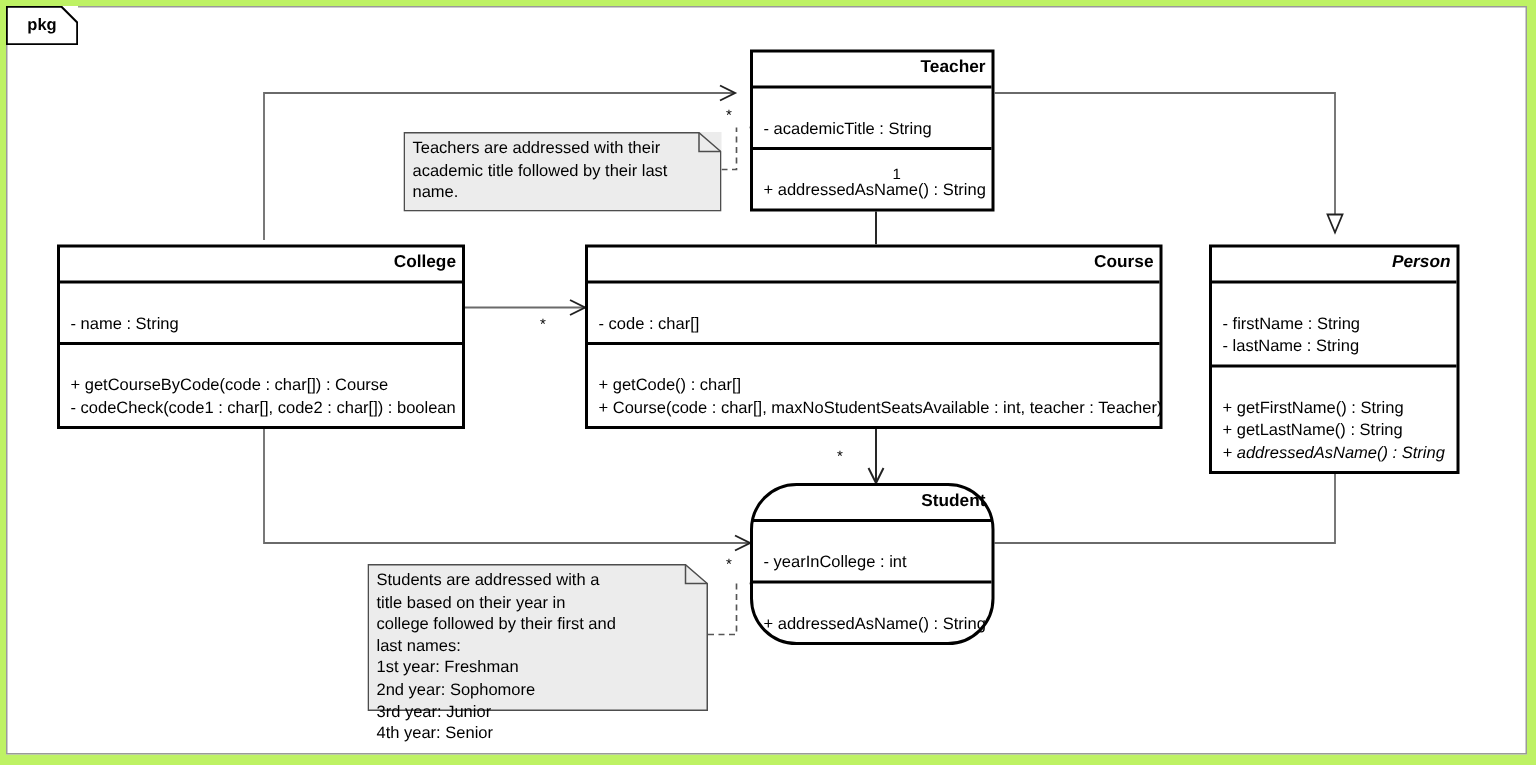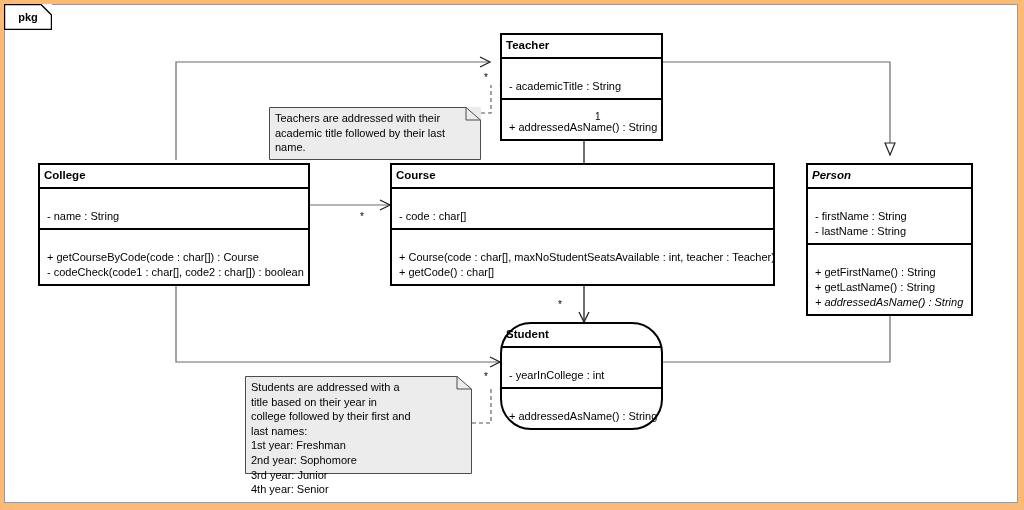--- a/index.html
+++ b/index.html
@@ -1,31 +1,31 @@
 <!DOCTYPE html>
 <html><head>
 <meta charset="utf-8">
 <style>
   html,body{margin:0;padding:0;background:#ffffff;}
   body{font-family:"Liberation Sans",sans-serif;}
-  #root{position:relative;width:1024px;height:510px;overflow:hidden;background:#fdba74;}
+  #root{position:relative;width:1024px;height:510px;overflow:hidden;background:#bef264;}
 
   
   .frame{position:absolute;left:4px;top:4px;width:1014px;height:499px;
          border:1px solid #9a9a9a;box-sizing:border-box;background:#ffffff;}
   .pkg-tab{position:absolute;left:4px;top:4px;width:48px;height:26px;box-sizing:border-box;
            background:#ffffff;}
   .pkg-tab svg{position:absolute;left:0;top:0;}
   .pkg-label{position:absolute;left:0;top:0;width:48px;height:26px;
              display:flex;align-items:center;justify-content:center;
              font-size:11px;font-weight:bold;color:#000;}
 
   
   .cls{position:absolute;box-sizing:border-box;border:2px solid #000;background:#ffffff;z-index:5;}
-  .cls .name{text-align:left;font-size:11.5px;font-weight:bold;color:#000;
+  .cls .name{text-align:right;font-size:11.5px;font-weight:bold;color:#000;
              padding:4px 4px 5px 4px;line-height:13px;}
   .cls .name.abstract{font-style:italic;}
   .cls .sec{border-top:2px solid #000;padding:20px 6px 4px 7px;}
   .cls .row{font-size:11px;color:#000;line-height:15px;white-space:nowrap;}
 
   
   .note{position:absolute;box-sizing:border-box;background:#ececec;z-index:6;}
   .note svg{position:absolute;left:0;top:0;}
   .note .txt{position:relative;padding:4px 12px 4px 6px;font-size:11px;line-height:14.6px;color:#000;
              white-space:pre-line;}
@@ -126,22 +126,22 @@
       <div class="row">- codeCheck(code1 : char[], code2 : char[]) : boolean</div>
     </div>
   </div>
 
   <div class="cls" style="left:390px;top:163px;width:385px;">
     <div class="name">Course</div>
     <div class="sec">
       <div class="row">- code : char[]</div>
     </div>
     <div class="sec">
+      <div class="row">+ getCode() : char[]</div>
       <div class="row">+ Course(code : char[], maxNoStudentSeatsAvailable : int, teacher : Teacher)</div>
-      <div class="row">+ getCode() : char[]</div>
     </div>
   </div>
 
   <div class="cls" style="left:806px;top:163px;width:167px;">
     <div class="name abstract">Person</div>
     <div class="sec">
       <div class="row">- firstName : String</div>
       <div class="row">- lastName : String</div>
     </div>
     <div class="sec">
@@ -154,21 +154,21 @@
   <div class="cls" style="left:500px;top:322px;width:163px;border-radius:31px;">
     <div class="name">Student</div>
     <div class="sec">
       <div class="row">- yearInCollege : int</div>
     </div>
     <div class="sec">
       <div class="row">+ addressedAsName() : String</div>
     </div>
   </div>
 
-  <div class="note" style="left:269px;top:88px;width:212px;height:53px;margin-top:19px;">
+  <div class="note" style="left:269px;top:88px;width:212px;height:53px;">
     <svg width="212" height="53" viewBox="0 0 212 53" preserveAspectRatio="none">
       <path d="M0.5 0.5 H197 L211.5 13 V52.5 H0.5 Z" fill="#ececec" stroke="#4d4d4d" stroke-width="1"></path>
       <path d="M197 0.5 L197 13 L211.5 13" fill="none" stroke="#4d4d4d" stroke-width="1"></path>
     </svg>
     <div class="txt">Teachers are addressed with their academic title followed by their last name.</div>
   </div>
 
   <div class="note" style="left:245px;top:376px;width:180px;height:98px;">
     <svg width="227" height="98" viewBox="0 0 227 98" preserveAspectRatio="none">
       <path d="M0.5 0.5 H212 L226.5 13 V97.5 H0.5 Z" fill="#ececec" stroke="#4d4d4d" stroke-width="1"></path>

